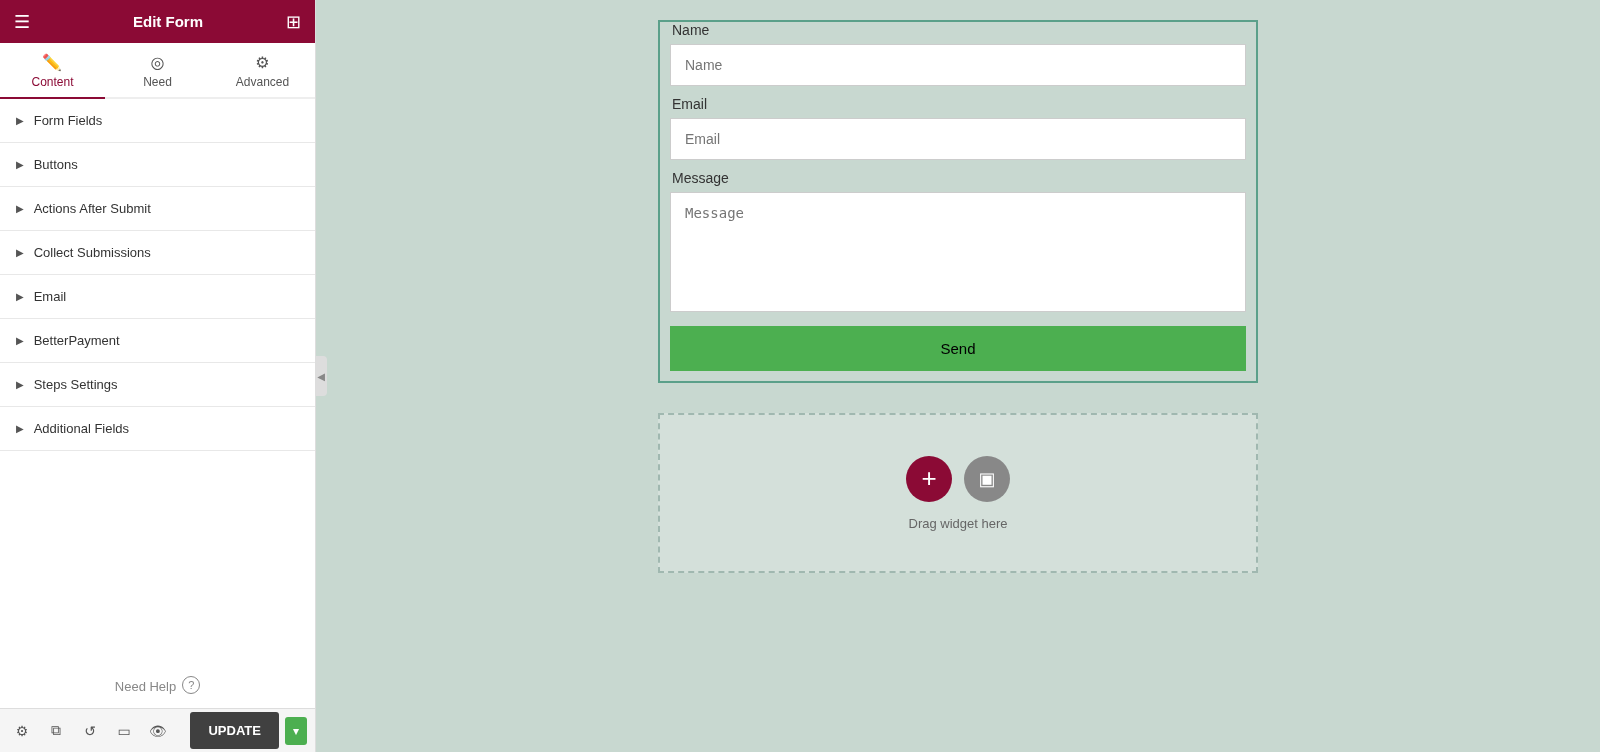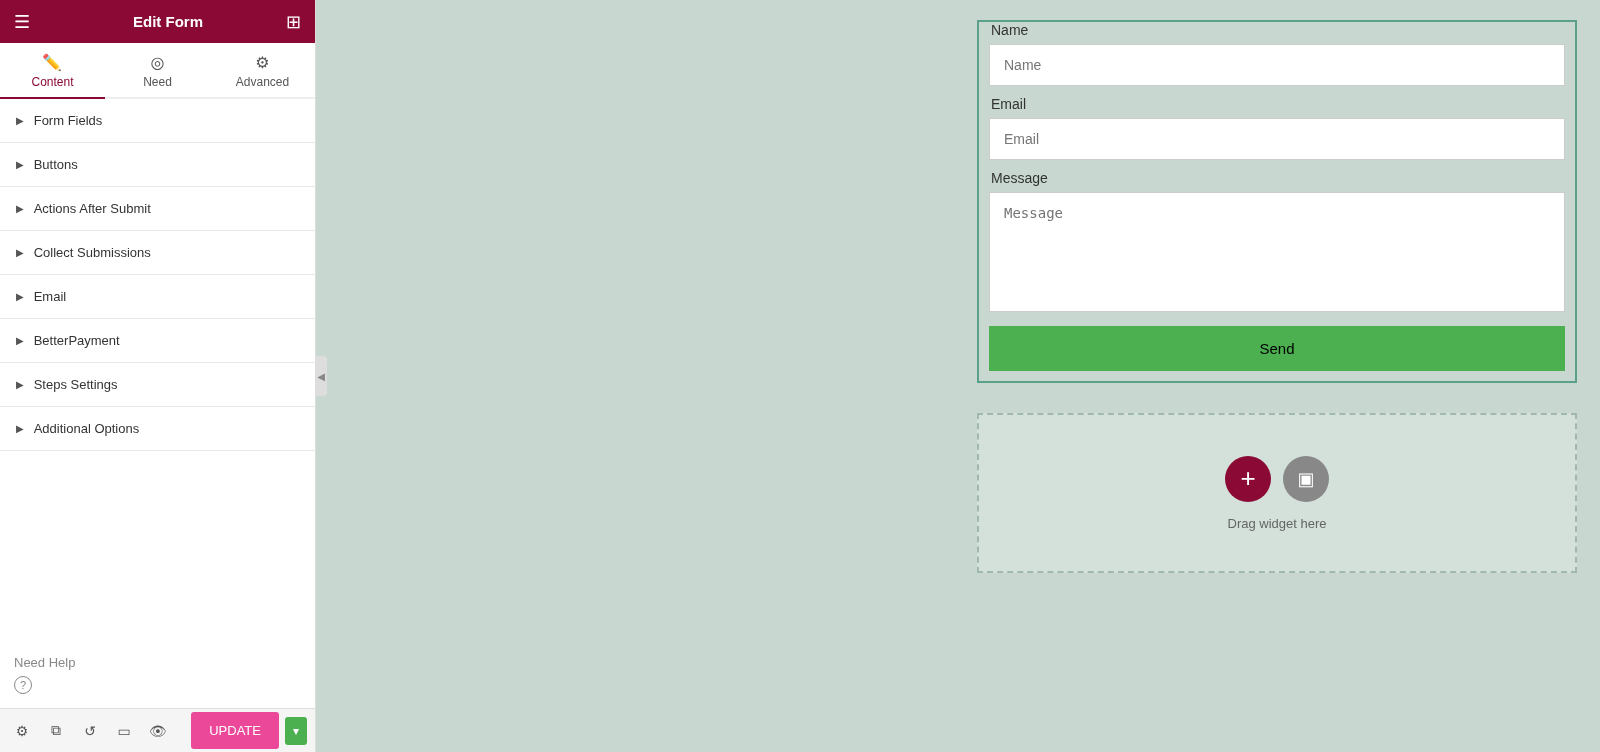--- a/index.html
+++ b/index.html
@@ -77,24 +77,23 @@
       color: #555;
     }
 
     
     #need-help {
       padding: 14px;
       text-align: center;
       font-size: 13px;
       color: #888;
       display: flex;
-      align-items: flex-start;
+      align-items: flex-end;
       justify-content: center;
       gap: 6px;
-      flex-direction: column;
     }
     .help-circle {
       display: inline-flex;
       align-items: center;
       justify-content: center;
       width: 18px;
       height: 18px;
       border: 1.5px solid #888;
       border-radius: 50%;
       font-size: 11px;
@@ -116,27 +115,27 @@
       height: 28px;
       display: flex;
       align-items: center;
       justify-content: center;
       cursor: pointer;
       color: #555;
       font-size: 14px;
       border-radius: 3px;
     }
     #update-btn {
-      background: #ec4899;
+      background: #404040;
       color: #fff;
       border: none;
       border-radius: 3px;
       padding: 11px 18px;
       font-size: 13px;
-      font-weight: normal;
+      font-weight: bold;
       cursor: pointer;
       margin-left: auto;
     }
     #update-dropdown {
       background: #4caf50;
       color: #fff;
       border: none;
       border-radius: 3px;
       padding: 7px 8px;
       font-size: 12px;
@@ -163,21 +162,21 @@
     }
 
     
     #main-area {
       flex: 1;
       background: #c8d8d0;
       overflow-y: auto;
       padding: 20px 23px;
       display: flex;
       flex-direction: column;
-      align-items: flex-end;
+      align-items: center;
     }
 
     
     #form-widget {
       width: 600px;
       background: #c8d8d0;
       border: 2px solid #5ba08a;
       padding: 0 0 10px 0;
     }
     .form-field-group {
@@ -345,21 +344,21 @@
     <div class="accordion-item">
       <div class="accordion-header">
         <span class="accordion-arrow">▶</span>
         <span>Steps Settings</span>
       </div>
     </div>
 
     <div class="accordion-item">
       <div class="accordion-header">
         <span class="accordion-arrow">▶</span>
-        <span>Additional Options</span>
+        <span>Additional Fields</span>
       </div>
     </div>
 
   </div>
 
   <div id="need-help">
     <span>Need Help</span>
     <span class="help-circle">?</span>
   </div>
 

